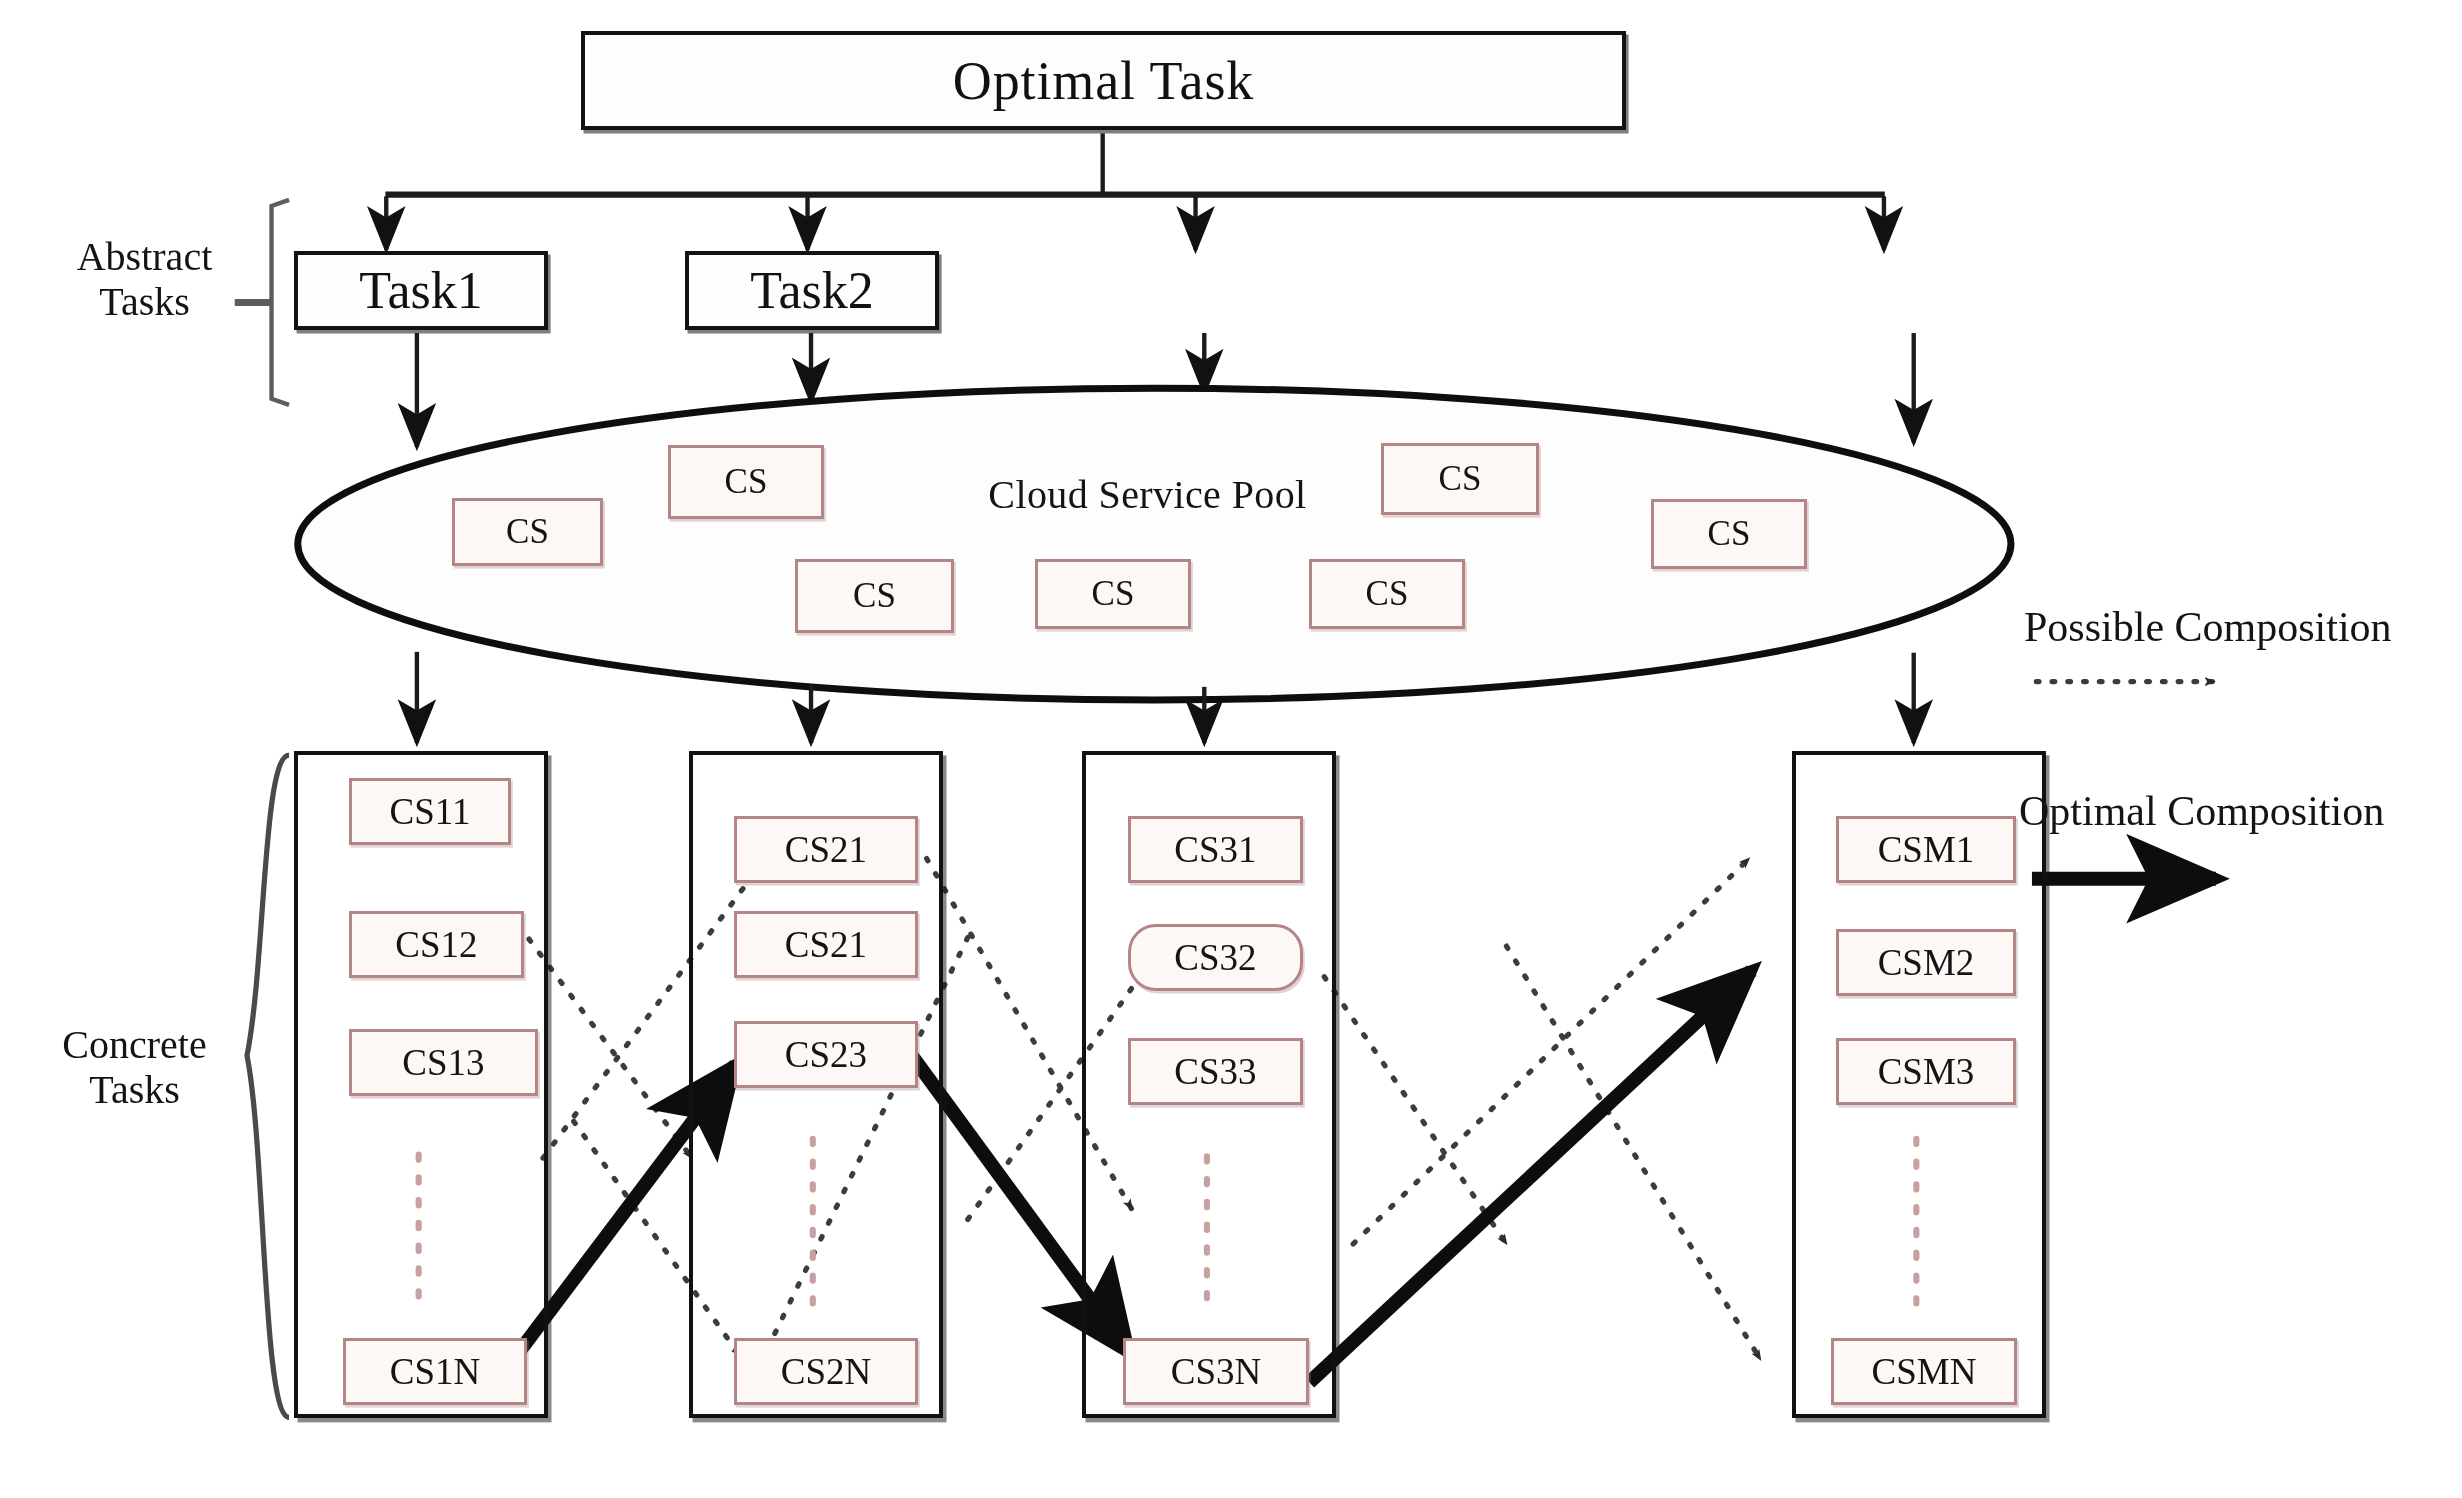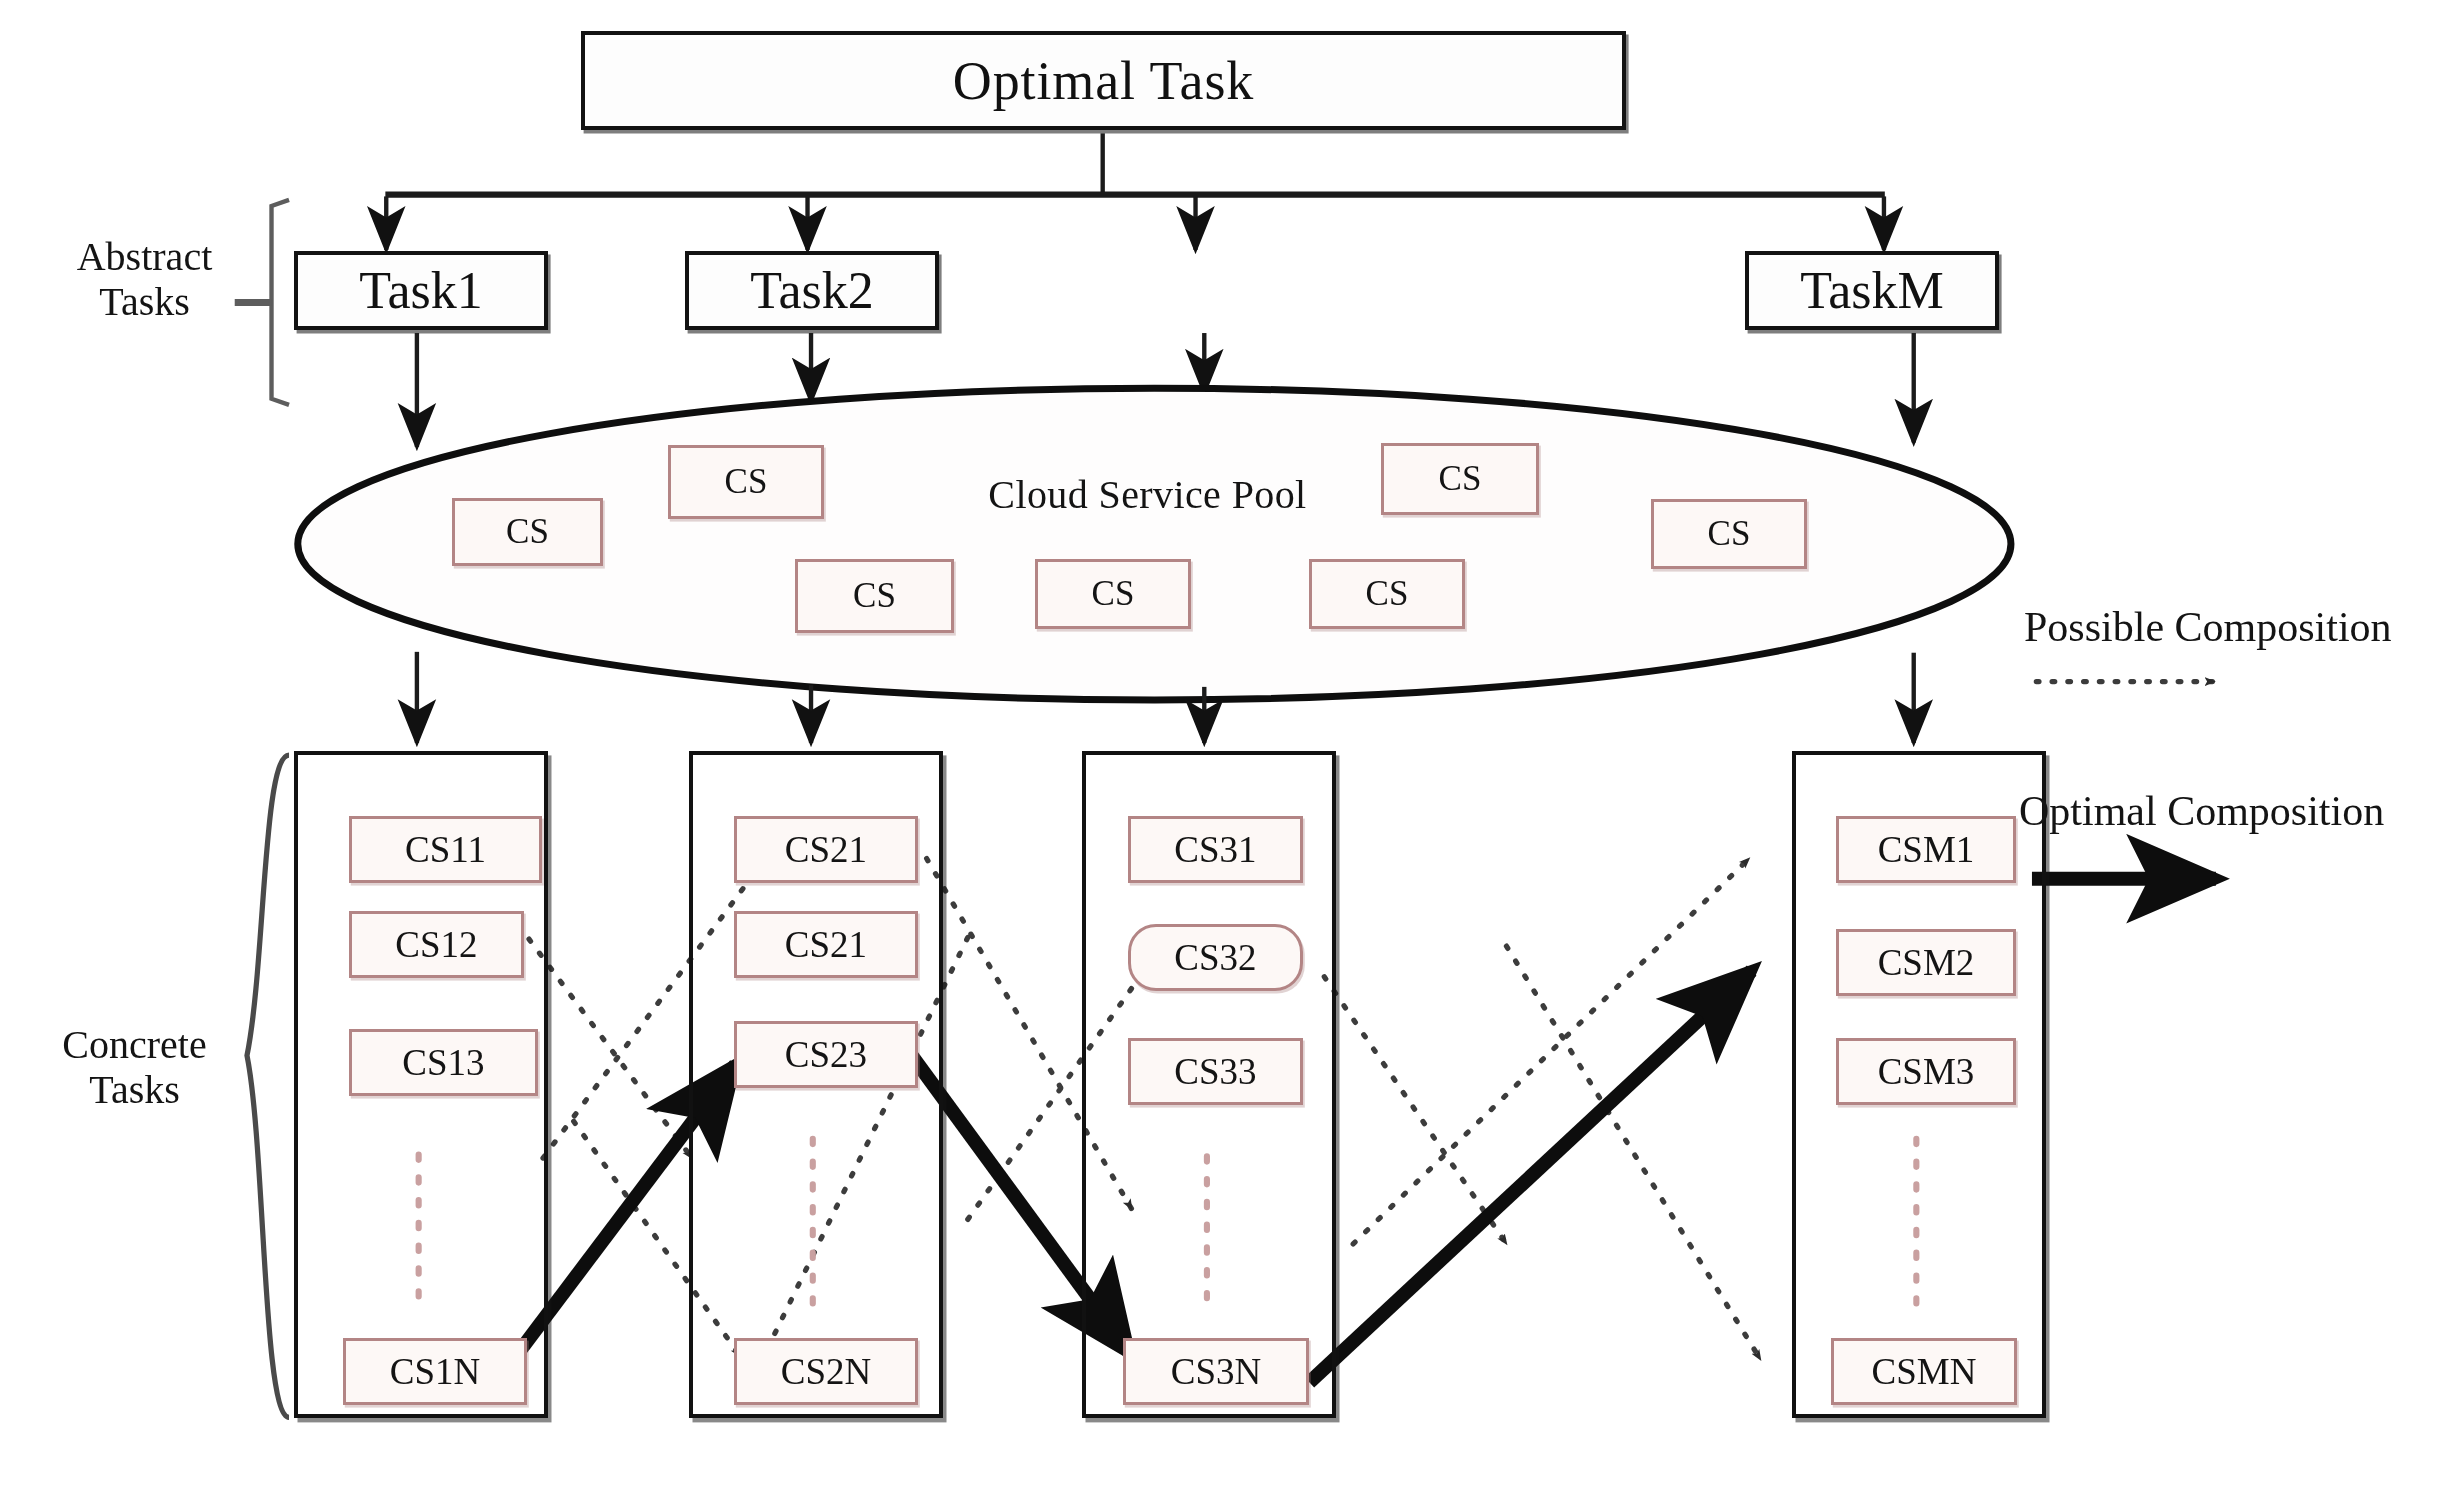--- a/index.html
+++ b/index.html
@@ -161,41 +161,40 @@
     </g>
   </svg>
 
   <div class="abs taskbox" id="complex-task">Optimal Task</div>
 
   <div class="abs lbl" id="abstract-tasks-label">Abstract
 Tasks</div>
 
   <div class="abs taskbox abstract-task" style="left:294px;top:251px;width:254px;">Task1</div>
   <div class="abs taskbox abstract-task" style="left:685px;top:251px;width:254px;">Task2</div>
-  <div class="abs taskbox abstract-task" style="left:1745px;top:251px;width:254px;">TaskM</div>
 
   <div class="abs lbl" id="pool-label">Cloud Service Pool</div>
 
   <div class="abs csbox pool-cs" style="left:452px;top:498px;width:151px;height:68px;">CS</div>
   <div class="abs csbox pool-cs" style="left:668px;top:445px;width:156px;height:74px;">CS</div>
   <div class="abs csbox pool-cs" style="left:1381px;top:443px;width:158px;height:72px;">CS</div>
   <div class="abs csbox pool-cs" style="left:1651px;top:499px;width:156px;height:70px;">CS</div>
   <div class="abs csbox pool-cs" style="left:795px;top:559px;width:159px;height:74px;">CS</div>
   <div class="abs csbox pool-cs" style="left:1035px;top:559px;width:156px;height:70px;">CS</div>
   <div class="abs csbox pool-cs" style="left:1309px;top:559px;width:156px;height:70px;">CS</div>
 
   <div class="abs lbl" id="concrete-tasks-label">Concrete
 Tasks</div>
 
   <div class="abs column" style="left:294px;top:751px;width:254px;height:667px;"></div>
   <div class="abs column" style="left:689px;top:751px;width:254px;height:667px;"></div>
   <div class="abs column" style="left:1082px;top:751px;width:254px;height:667px;"></div>
   <div class="abs column" style="left:1792px;top:751px;width:254px;height:667px;"></div>
 
-  <div class="abs csbox concrete-cs" style="left:349px;top:816px;width:193px;">CS11</div>
+  <div class="abs csbox concrete-cs" style="left:349px;top:778px;width:162px;">CS11</div>
   <div class="abs csbox concrete-cs" style="left:349px;top:911px;width:175px;">CS12</div>
   <div class="abs csbox concrete-cs" style="left:349px;top:1029px;width:189px;text-align:center;">CS13</div>
   <div class="abs csbox concrete-cs" style="left:343px;top:1338px;width:184px;">CS1N</div>
 
   <div class="abs csbox concrete-cs" style="left:734px;top:816px;width:184px;">CS21</div>
   <div class="abs csbox concrete-cs" style="left:734px;top:911px;width:184px;">CS21</div>
   <div class="abs csbox concrete-cs" style="left:734px;top:1021px;width:184px;">CS23</div>
   <div class="abs csbox concrete-cs" style="left:734px;top:1338px;width:184px;">CS2N</div>
 
   <div class="abs csbox concrete-cs" style="left:1128px;top:816px;width:175px;">CS31</div>

